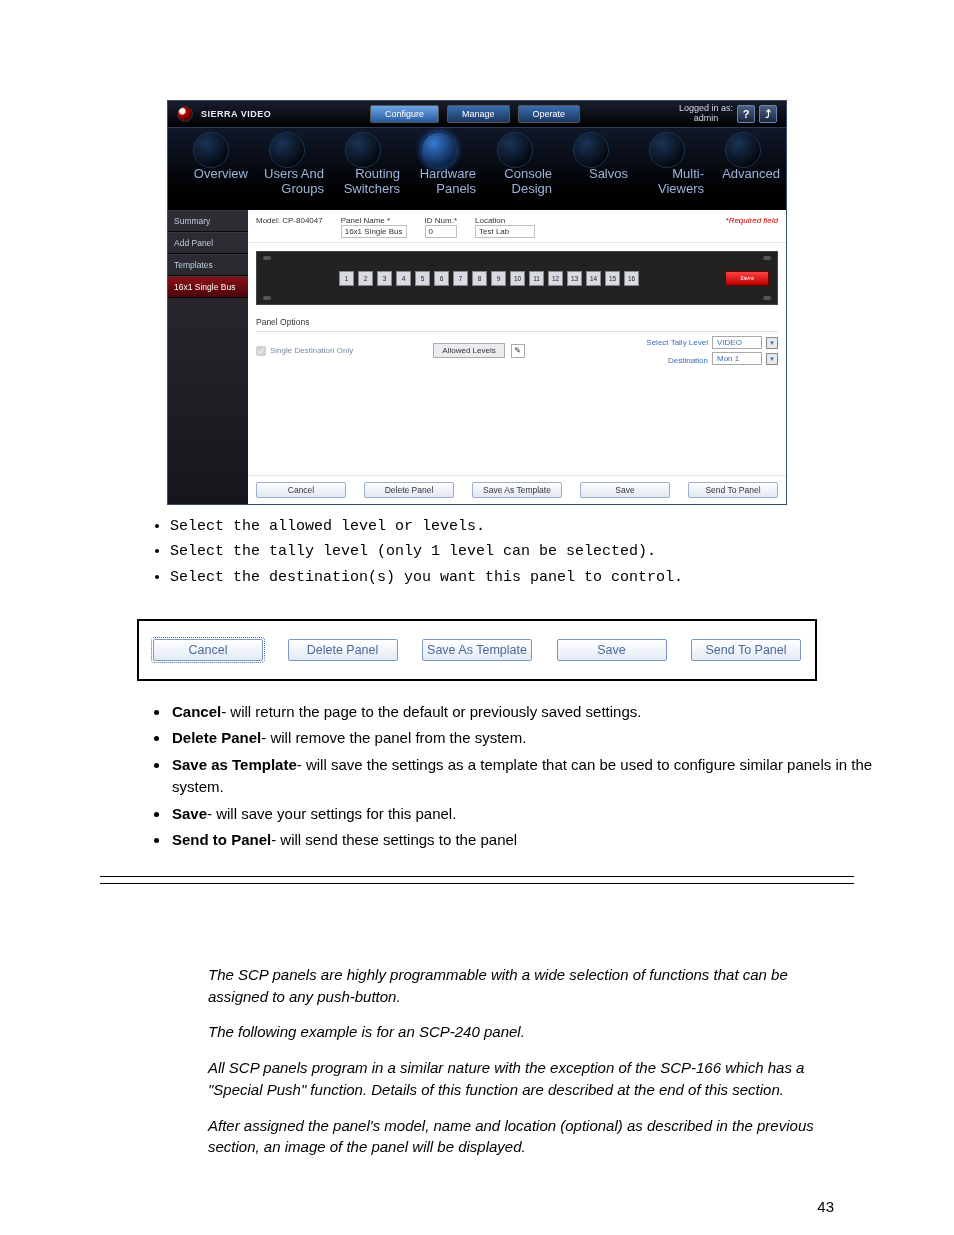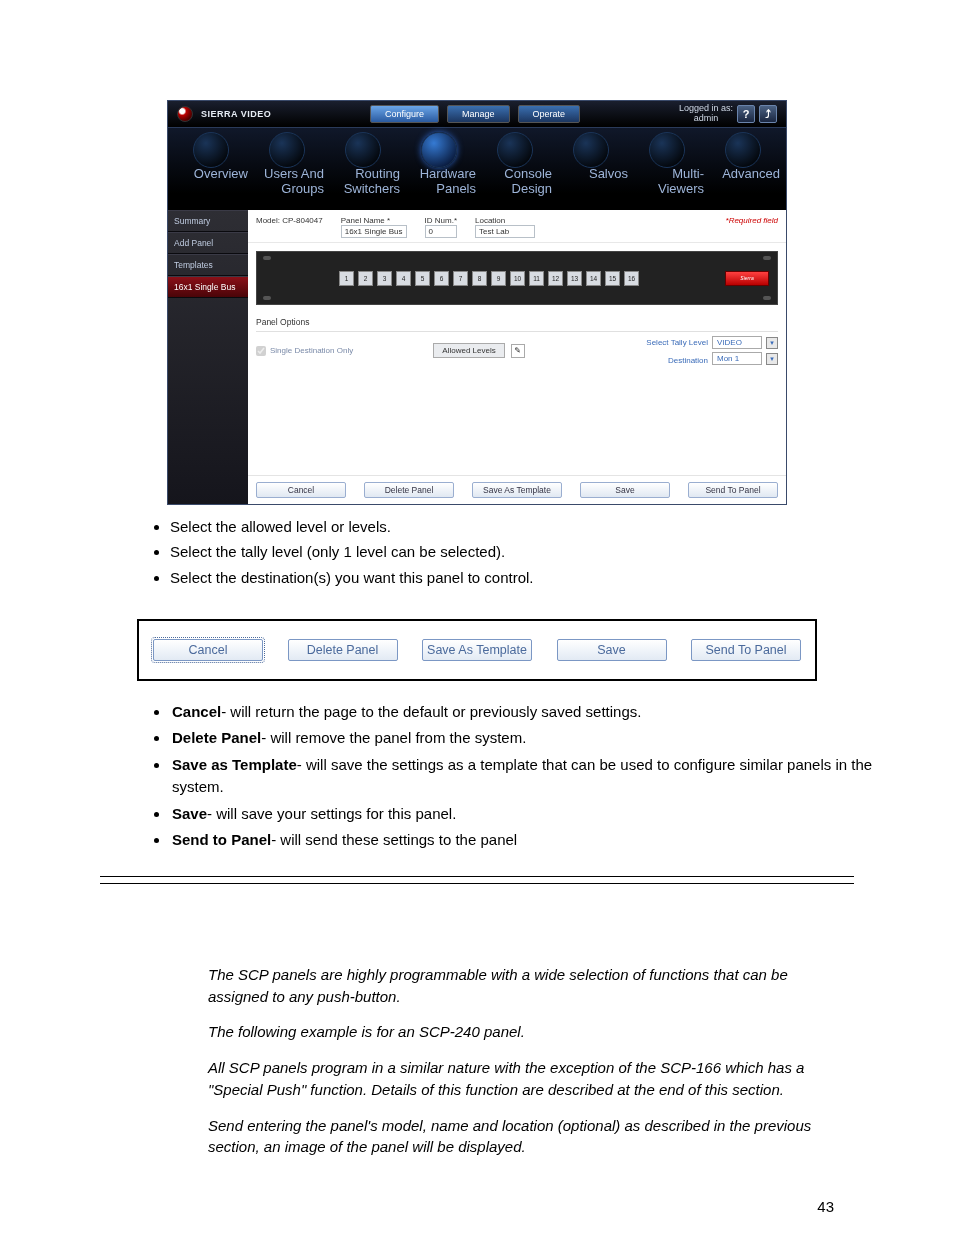--- a/index.html
+++ b/index.html
@@ -52,21 +52,21 @@
   .editicon { width:14px; height:14px; border:1px solid #aaa; background:#fff; display:flex;align-items:center;justify-content:center; font-size:8px; }
   .selrow { display:flex; justify-content:flex-end; align-items:center; gap:4px; font-size:8px; color:#3a6bb8; }
   .selbox { border:1px solid #aaa; background:#fff; padding:1px 4px; min-width:50px; display:flex; justify-content:space-between; align-items:center; }
   .dd { width:12px; height:12px; border:1px solid #888; background:#e8e8e8; display:flex;align-items:center;justify-content:center;font-size:7px; }
 
   .btnrow { display:flex; justify-content:space-between; padding:6px 8px; gap:10px; border-top:1px solid #e4e4e4; }
   .actbtn { flex: 0 0 90px; text-align:center; padding:2px 0; border:1px solid #9aaed0; background:linear-gradient(#fff,#e0e8f2); font-size:8.5px; color:#334; border-radius:2px; cursor:pointer; }
 
   
   .doclist { margin: 6px 0 20px 110px; font-size: 15px; line-height: 1.55; }
-  .doclist li { margin-bottom: 2px; list-style: disc; }
+  .doclist li { margin-bottom: 2px; list-style: disc; font-family: Liberation Mono, monospace; }
 
   .buttonbar { width: 680px; margin: 30px auto 20px auto; border: 2px solid #000; padding: 18px 14px; display:flex; justify-content:space-between; }
   .bbtn { width: 110px; text-align:center; padding: 3px 0; border:1px solid #7b97c4; background: linear-gradient(#fff,#e2eaf4); color:#4b6a9c; font-size:12.5px; border-radius:2px; cursor:pointer; }
   .bbtn.focused { outline: 1px dotted #4b6a9c; outline-offset: 1px; }
 
   .desclist { margin: 10px 0 24px 70px; font-size: 15px; line-height: 1.5; }
   .desclist li { list-style: disc; margin-bottom: 4px; padding-left: 2px; margin-left: 40px; }
   .desclist b { font-weight: bold; }
 
   .hr { border: none; border-top: 1px solid #000; margin: 4px 40px; }
@@ -223,16 +223,16 @@
     <li><b>Save</b><span>- will save your settings for this panel.</span></li>
     <li><b>Send to Panel</b><span>- will send these settings to the panel</span></li>
   </ul>
 
   <hr class="hr">
   <hr class="hr">
 
   <p class="para" style="margin-top:80px">The SCP panels are highly programmable with a wide selection of functions that can be assigned to any push-button.</p>
   <p class="para">The following example is for an SCP-240 panel.</p>
   <p class="para">All SCP panels program in a similar nature with the exception of the SCP-166 which has a "Special Push" function. Details of this function are described at the end of this section.</p>
-  <p class="para">Send entering the panel's model, name and location (optional) as described in the previous section, an image of the panel will be displayed.</p>
+  <p class="para">After assigned the panel's model, name and location (optional) as described in the previous section, an image of the panel will be displayed.</p>
 
   <div class="pagenum">43</div>
 </div>
 
 </body></html>

